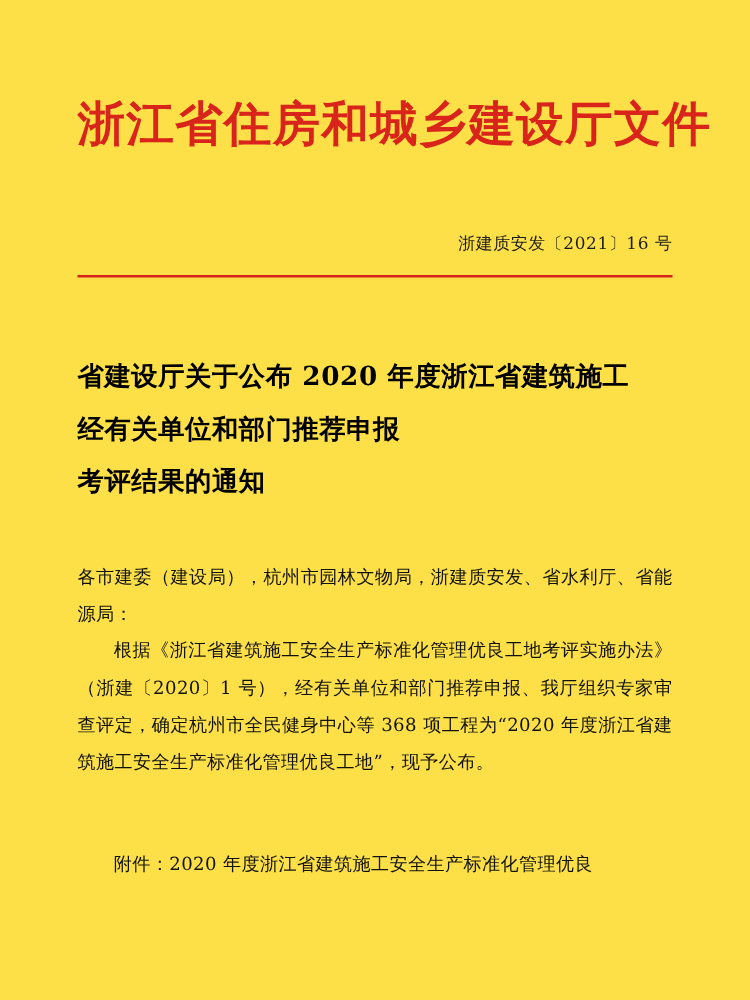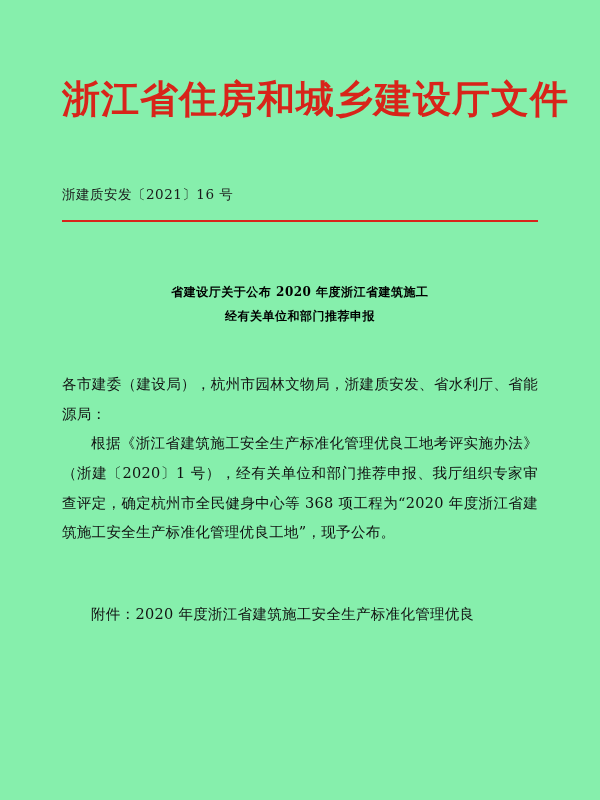--- a/index.html
+++ b/index.html
@@ -4,21 +4,21 @@
 <style>
   html, body {
     margin: 0;
     padding: 0;
     background: #8a8a8a;
   }
   .page {
     position: relative;
     width: 600px;
     height: 800px;
-    background: #86efac;
+    background: #fde047;
     overflow: hidden;
     font-family: "DejaVu Serif", "Liberation Serif", serif;
     color: #111111;
     box-sizing: border-box;
   }
   .doc-inner {
     position: absolute;
     left: 0;
     top: 0;
     width: 600px;
@@ -31,37 +31,36 @@
     color: #d8241a;
     font-family: "DejaVu Serif", "Liberation Serif", serif;
     font-weight: bold;
     font-size: 38px;
     letter-spacing: 1px;
     line-height: 1.1;
     margin-top: 78px;
     white-space: nowrap;
   }
   .doc-number {
-    text-align: left;
+    text-align: right;
     font-size: 13.5px;
     letter-spacing: 0.5px;
     margin-top: 66px;
     color: #1a1a1a;
   }
   .red-rule {
     margin-top: 16px;
     height: 2px;
     background: #d8241a;
     width: 100%;
   }
   .title-block {
     margin-top: 58px;
-    text-align: center;
     font-weight: bold;
-    font-size: 12px;
+    font-size: 21px;
     line-height: 2.0;
     letter-spacing: 0.5px;
     color: #000000;
   }
   .title-line {
     display: block;
     white-space: nowrap;
   }
   .body-block {
     margin-top: 42px;
@@ -96,20 +95,21 @@
 
     <div class="letterhead">浙江省住房和城乡建设厅文件</div>
 
     <div class="doc-number">浙建质安发〔2021〕16 号</div>
 
     <div class="red-rule"></div>
 
     <div class="title-block">
       <span class="title-line">省建设厅关于公布 2020 年度浙江省建筑施工</span>
       <span class="title-line">经有关单位和部门推荐申报</span>
+      <span class="title-line">考评结果的通知</span>
     </div>
 
     <div class="body-block">
       <p class="para">各市建委（建设局），杭州市园林文物局，浙建质安发、省水利厅、省能源局：</p>
       <p class="para indent">根据《浙江省建筑施工安全生产标准化管理优良工地考评实施办法》（浙建〔2020〕1 号），经有关单位和部门推荐申报、我厅组织专家审查评定，确定杭州市全民健身中心等 368 项工程为“2020 年度浙江省建筑施工安全生产标准化管理优良工地”，现予公布。</p>
     </div>
 
     <div class="attach-block">附件：2020 年度浙江省建筑施工安全生产标准化管理优良</div>
 
   </div>

